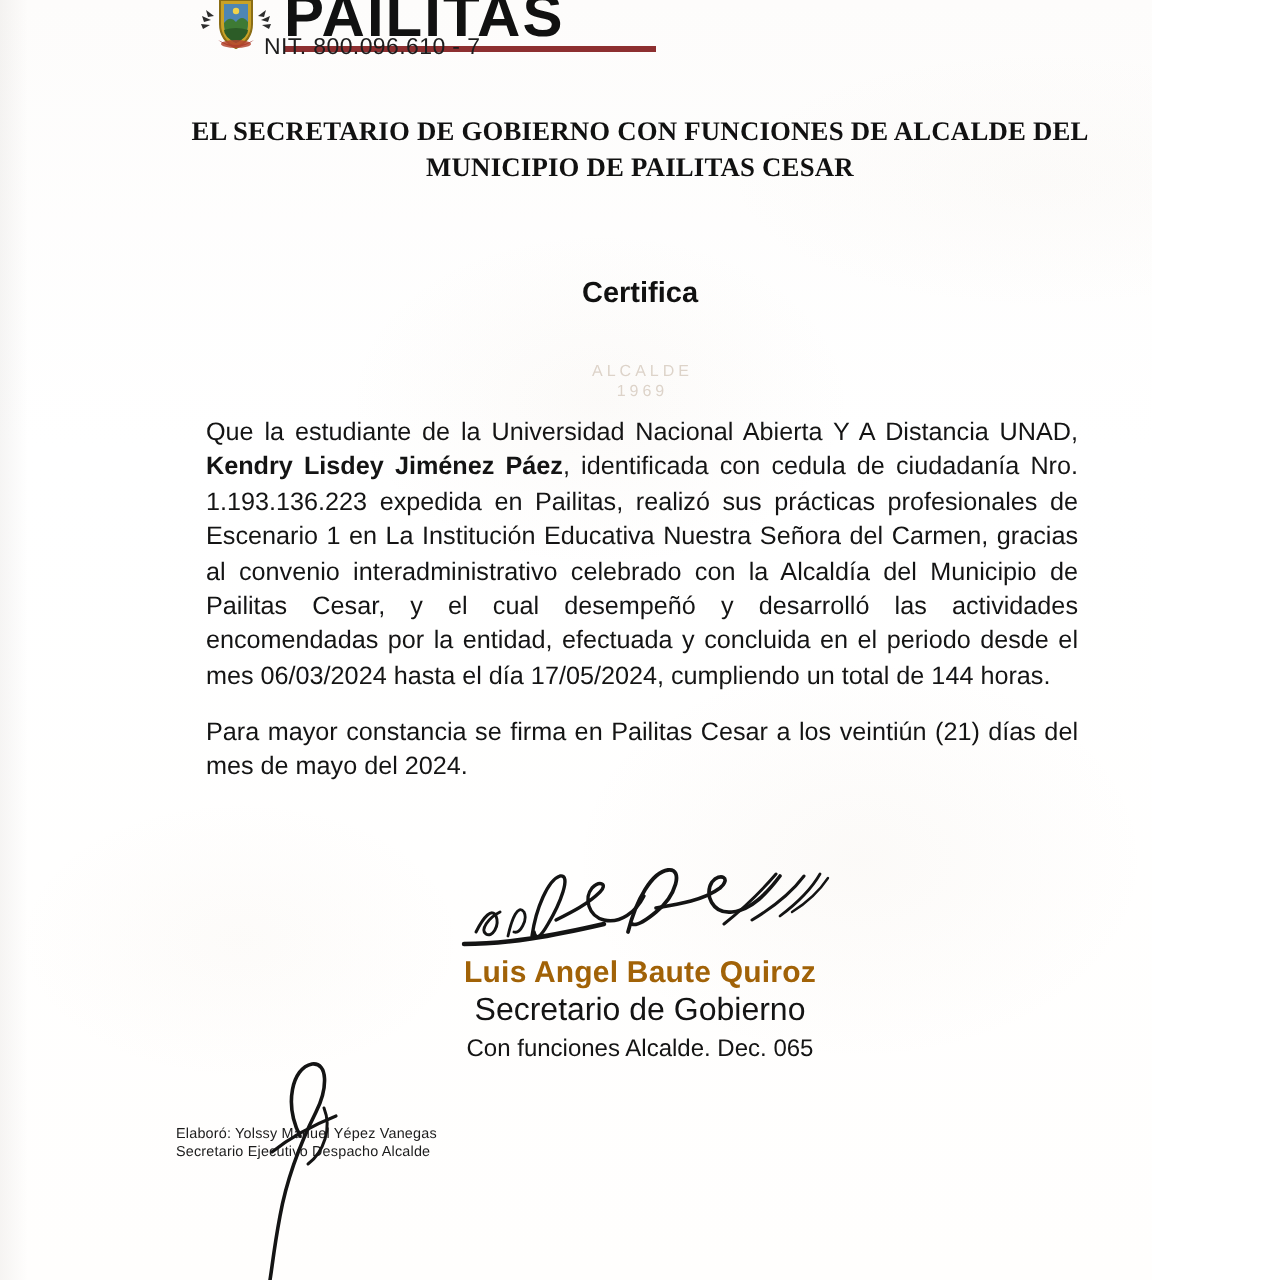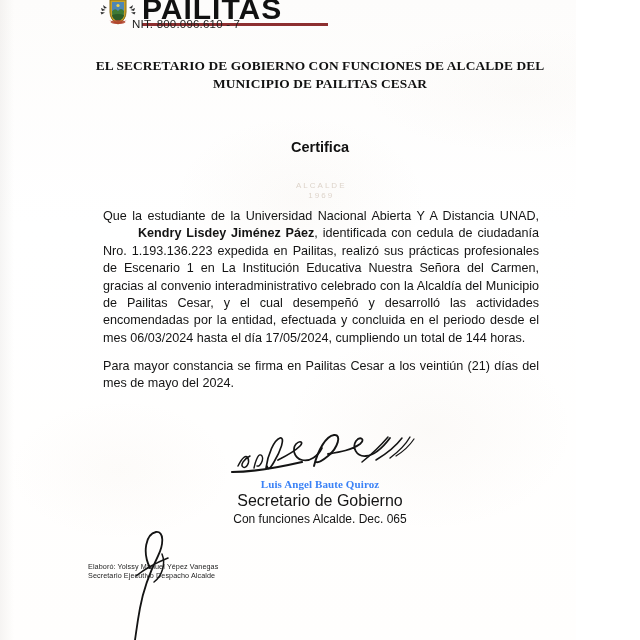--- a/index.html
+++ b/index.html
@@ -134,44 +134,43 @@
     left: 103px;
     width: 436px;
     font-size: 12.6px;
     line-height: 17.4px;
     text-align: justify;
     color: #141414;
     z-index: 3;
   }
   #para-main { top: 208px; }
   #para-closing { top: 358px; }
-  .body-block b { font-weight: bold; margin-left: 35px; }
+  .body-block b { font-weight: bold; }
 
   
   .sig-wrap {
     position: absolute;
     top: 432px;
     left: 0;
     width: 640px;
     text-align: center;
     z-index: 3;
   }
   .sig-svg {
     display: block;
     margin: 0 auto;
     width: 220px;
     height: 52px;
   }
   .sig-name {
-    font-size: 11px;
-    font-weight: bold;
-    color: #3b82f6;
+    font-size: 15px;
+    font-weight: bold;
+    color: #a16207;
     margin-top: -6px;
     letter-spacing: 0.1px;
-    font-family: Liberation Serif, serif;
   }
   .sig-role {
     font-size: 16px;
     color: #141414;
     margin-top: 2px;
   }
   .sig-dec {
     font-size: 12px;
     color: #141414;
     margin-top: 2px;

